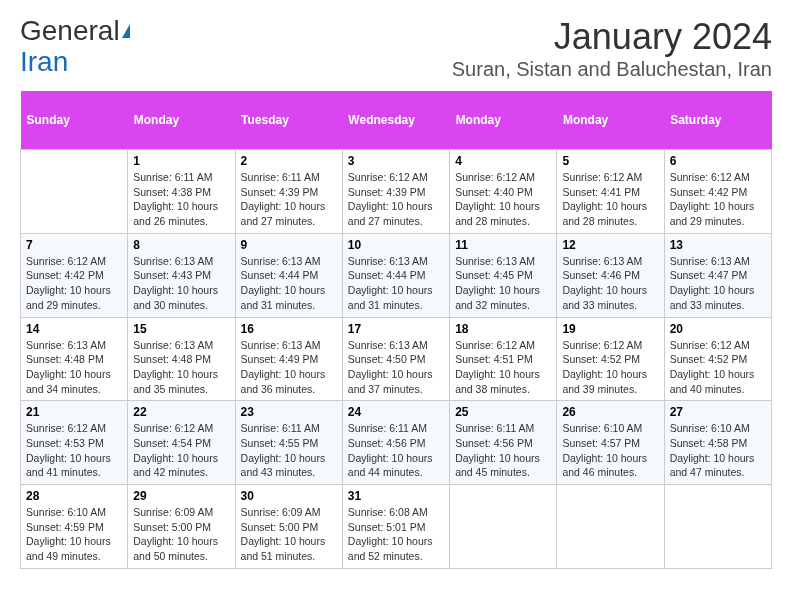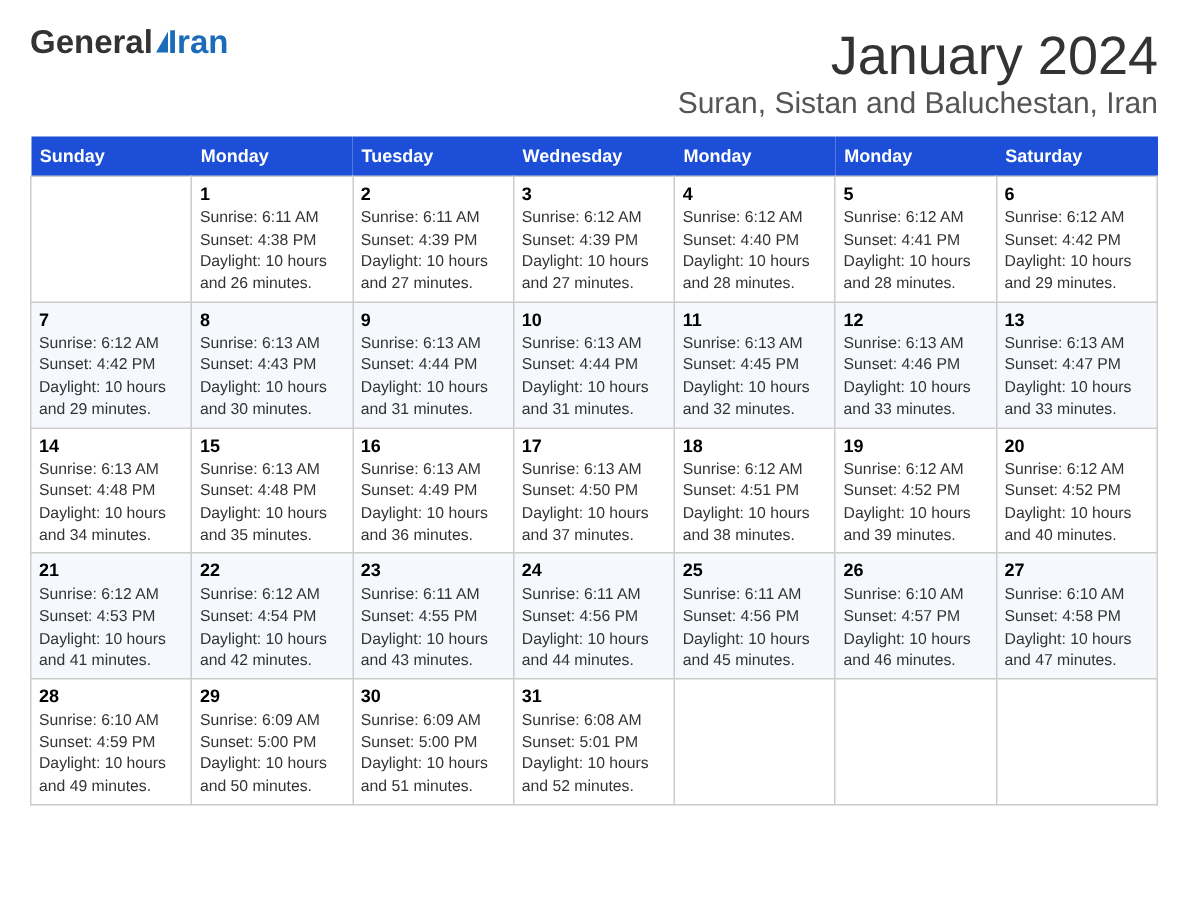--- a/index.html
+++ b/index.html
@@ -11,24 +11,24 @@
       padding: 16px 20px;
     }
     .header-area {
       display: flex;
       justify-content: space-between;
       align-items: flex-start;
       margin-bottom: 10px;
     }
     .logo {
       display: flex;
-      flex-direction: row;
+      flex-direction: column;
       align-items: flex-start;
-      font-size: 22px;
-      font-weight: bold;
+      font-size: 28px;
+      font-weight: normal;
       line-height: 1.1;
     }
     .logo-general { color: #333; }
     .logo-blue { color: #1a6bba; }
     .logo-icon {
       display: inline-block;
       width: 0;
       height: 0;
       border-left: 8px solid transparent;
       border-bottom: 14px solid #1a6bba;
@@ -51,24 +51,24 @@
       font-size: 20px;
       font-weight: normal;
       color: #555;
     }
     table {
       width: 100%;
       border-collapse: collapse;
       font-size: 11px;
     }
     thead tr th {
-      background-color: #1d4ed8;
+      background-color: #d946ef;
       color: #fff;
       text-align: left;
-      padding: 6px 6px;
+      padding: 22px 6px;
       font-weight: bold;
       font-size: 12px;
     }
     tbody tr td {
       border: 1px solid #ccc;
       padding: 4px 5px;
       vertical-align: top;
       width: 14.28%;
       height: 80px;
       background: #fff;

